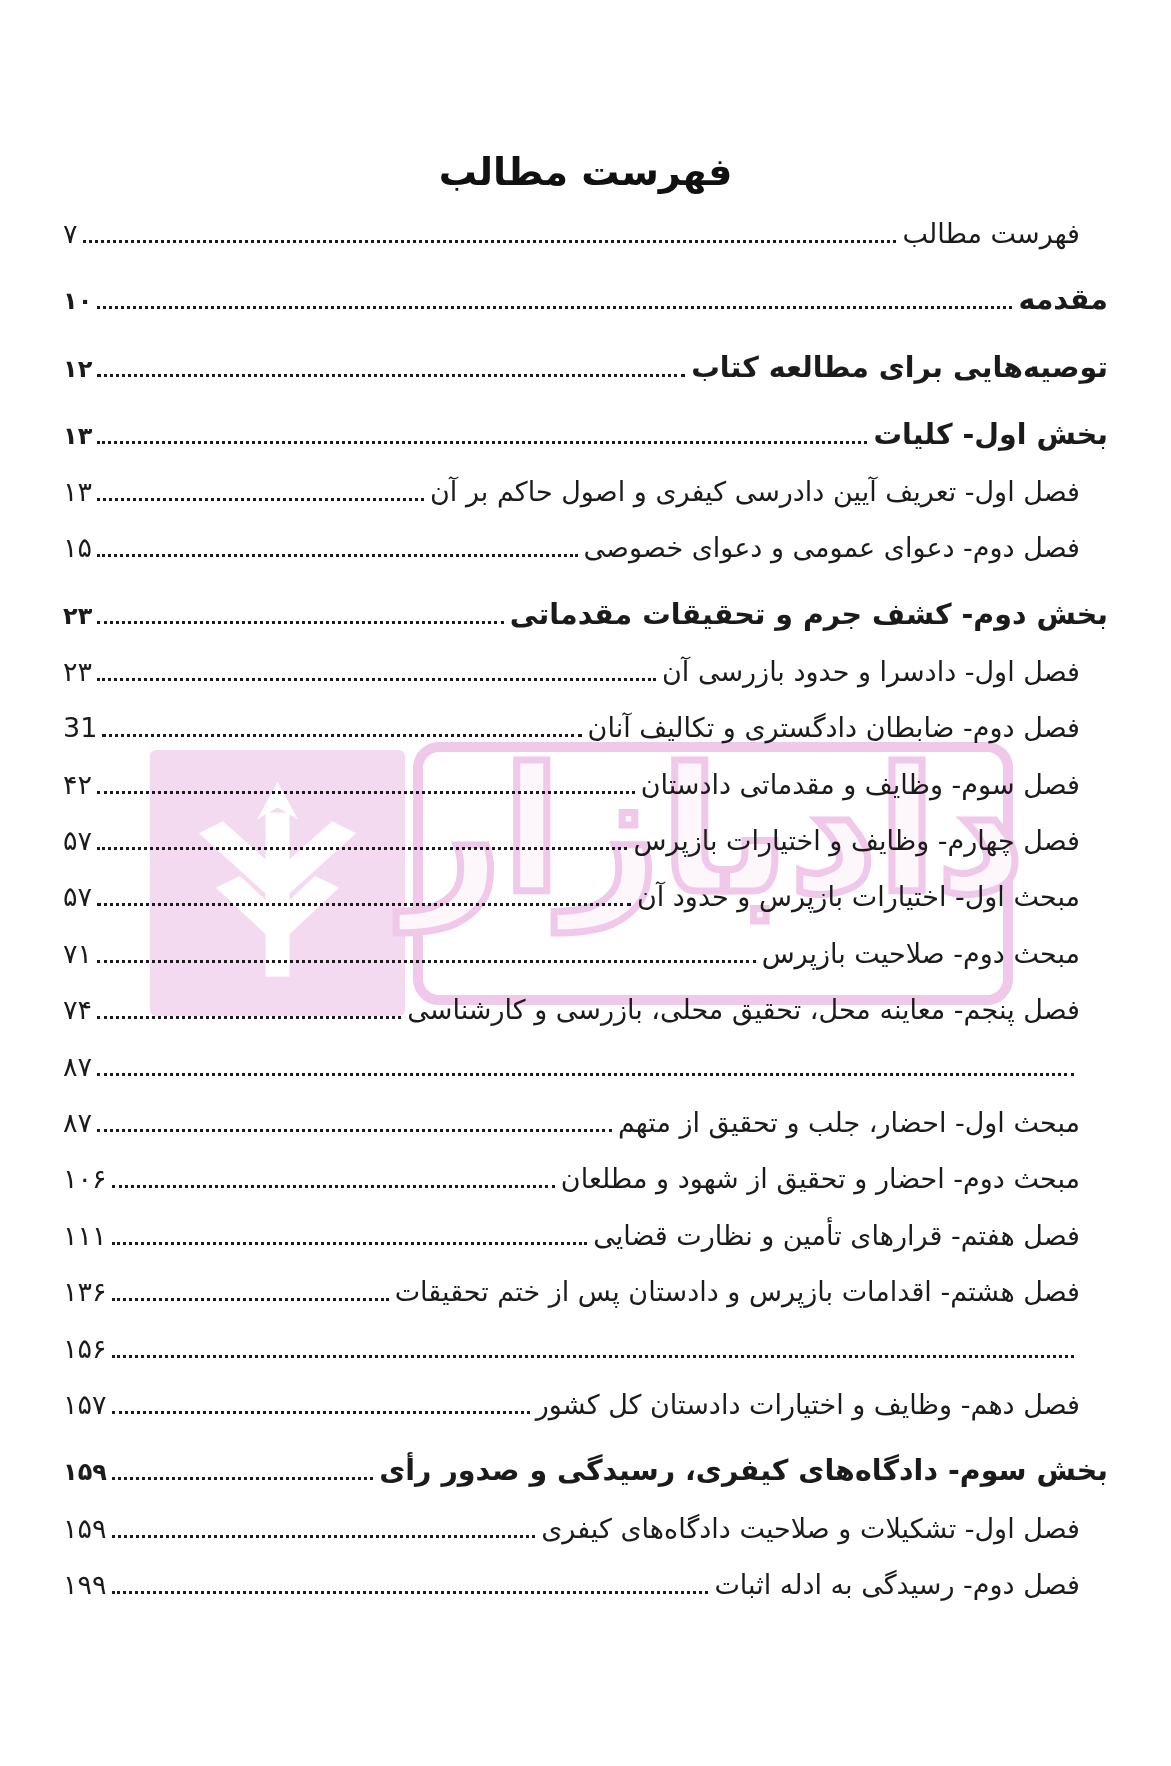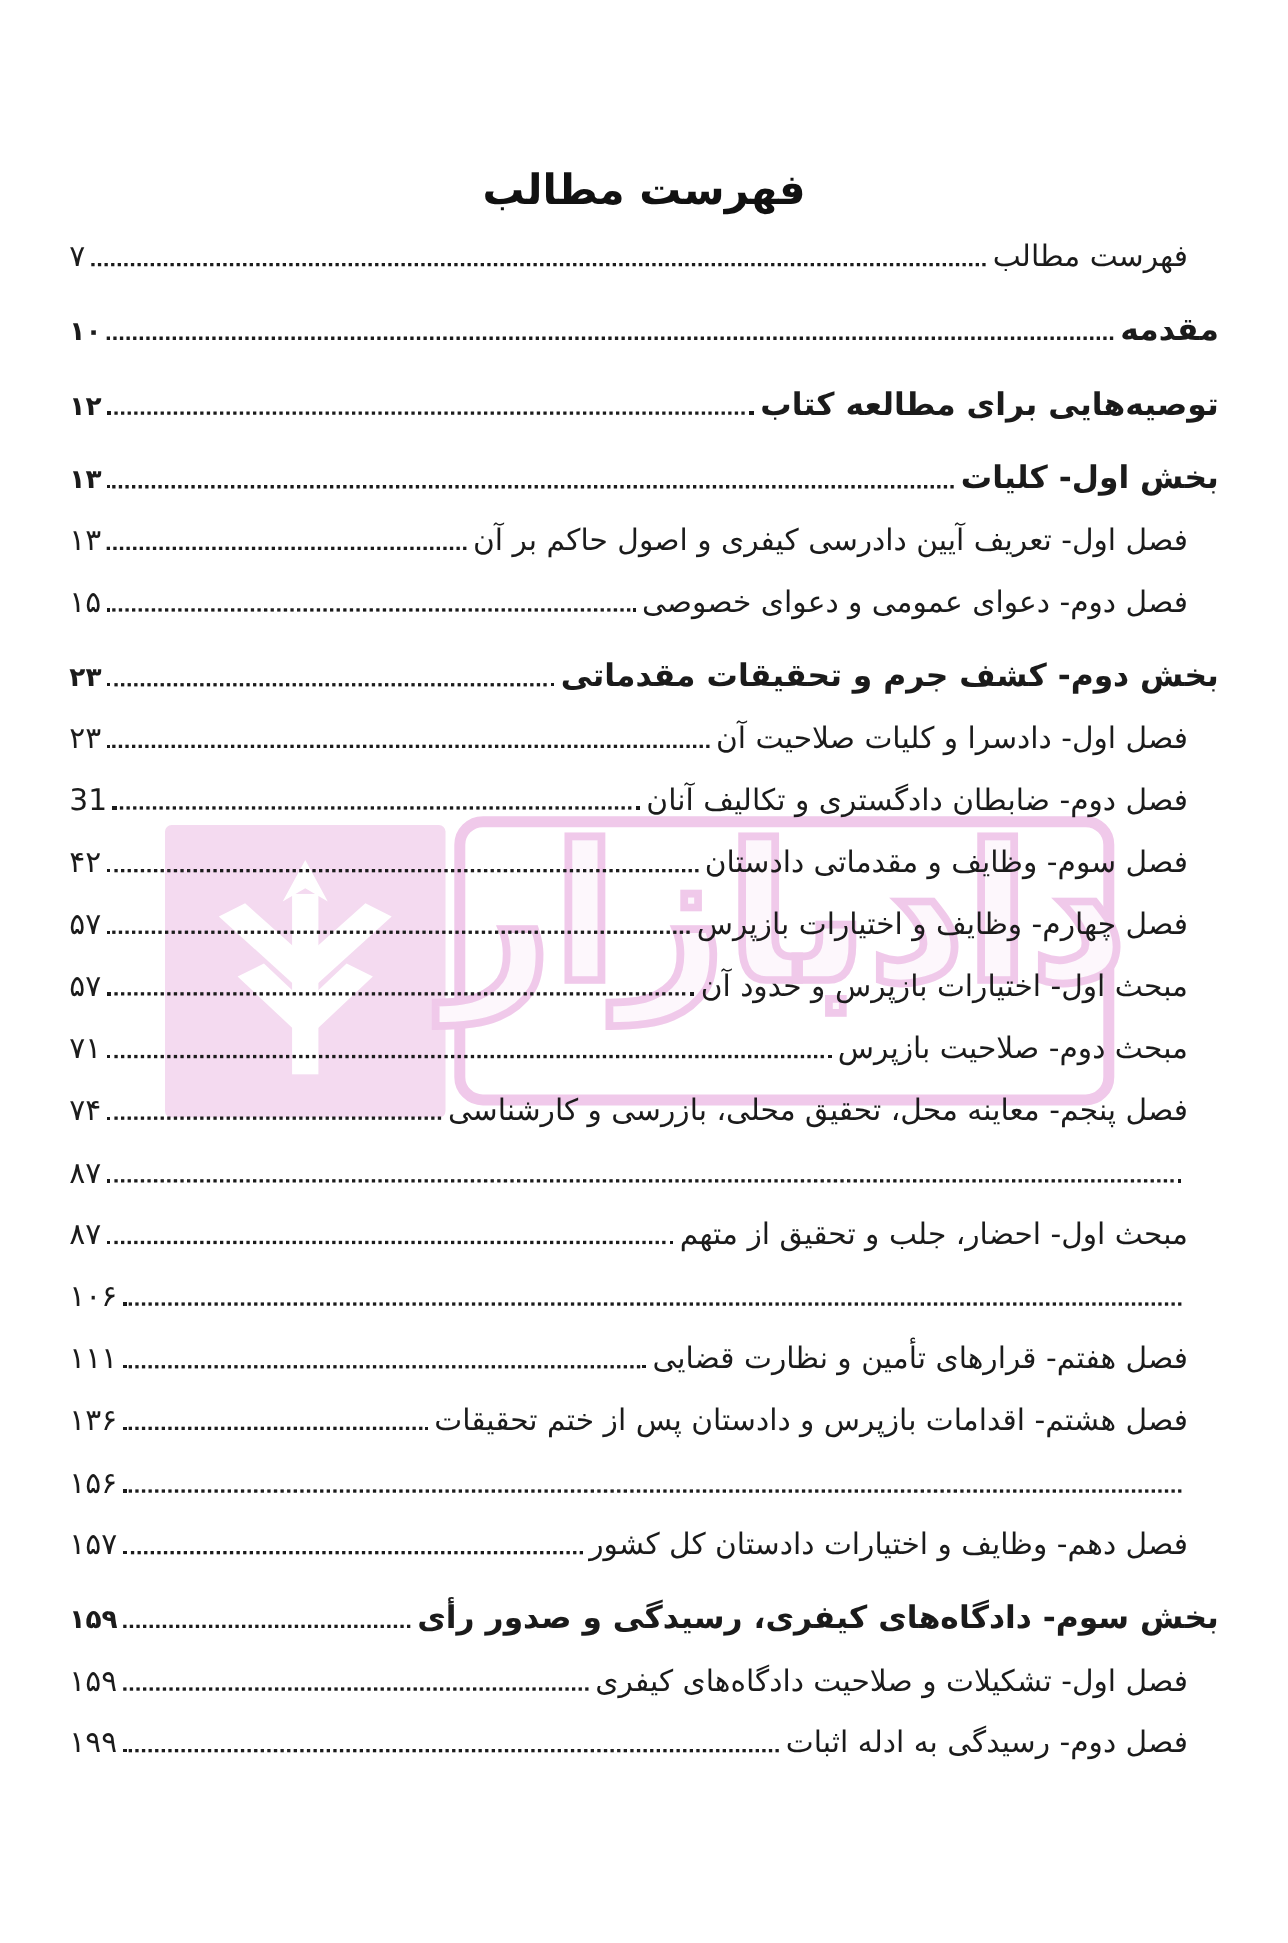--- a/index.html
+++ b/index.html
@@ -180,21 +180,21 @@
     <span class="pagenum">۱۵</span>
   </div>
 
   <div class="row bold">
     <span class="label">بخش دوم- کشف جرم و تحقیقات مقدماتی</span>
     <span class="dots"></span>
     <span class="pagenum">۲۳</span>
   </div>
 
   <div class="row indent">
-    <span class="label">فصل اول- دادسرا و کلیات صلاحیت آن</span>
+    <span class="label">فصل اول- دادسرا و حدود بازرسی آن</span>
     <span class="dots"></span>
     <span class="pagenum">۲۳</span>
   </div>
 
   <div class="row indent">
     <span class="label">فصل دوم- ضابطان دادگستری و تکالیف آنان</span>
     <span class="dots"></span>
     <span class="pagenum">31</span>
   </div>
 
@@ -233,20 +233,21 @@
     <span class="pagenum">۸۷</span>
   </div>
 
   <div class="row indent">
     <span class="label">مبحث اول- احضار، جلب و تحقیق از متهم</span>
     <span class="dots"></span>
     <span class="pagenum">۸۷</span>
   </div>
 
   <div class="row indent">
+    <span class="label">مبحث دوم- احضار و تحقیق از شهود و مطلعان</span>
     <span class="dots"></span>
     <span class="pagenum">۱۰۶</span>
   </div>
 
   <div class="row indent">
     <span class="label">فصل هفتم- قرارهای تأمین و نظارت قضایی</span>
     <span class="dots"></span>
     <span class="pagenum">۱۱۱</span>
   </div>
 

